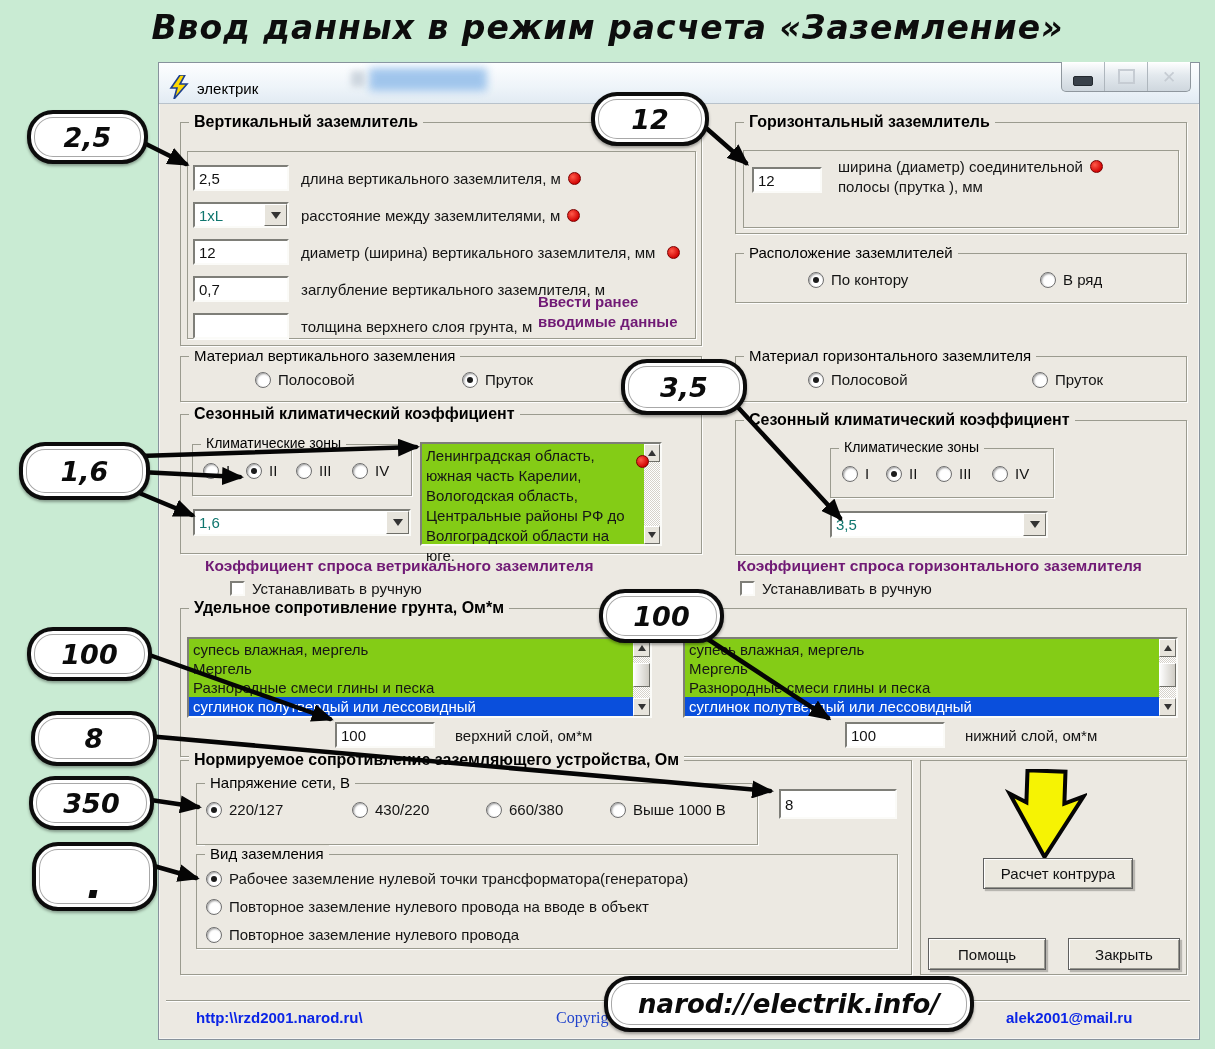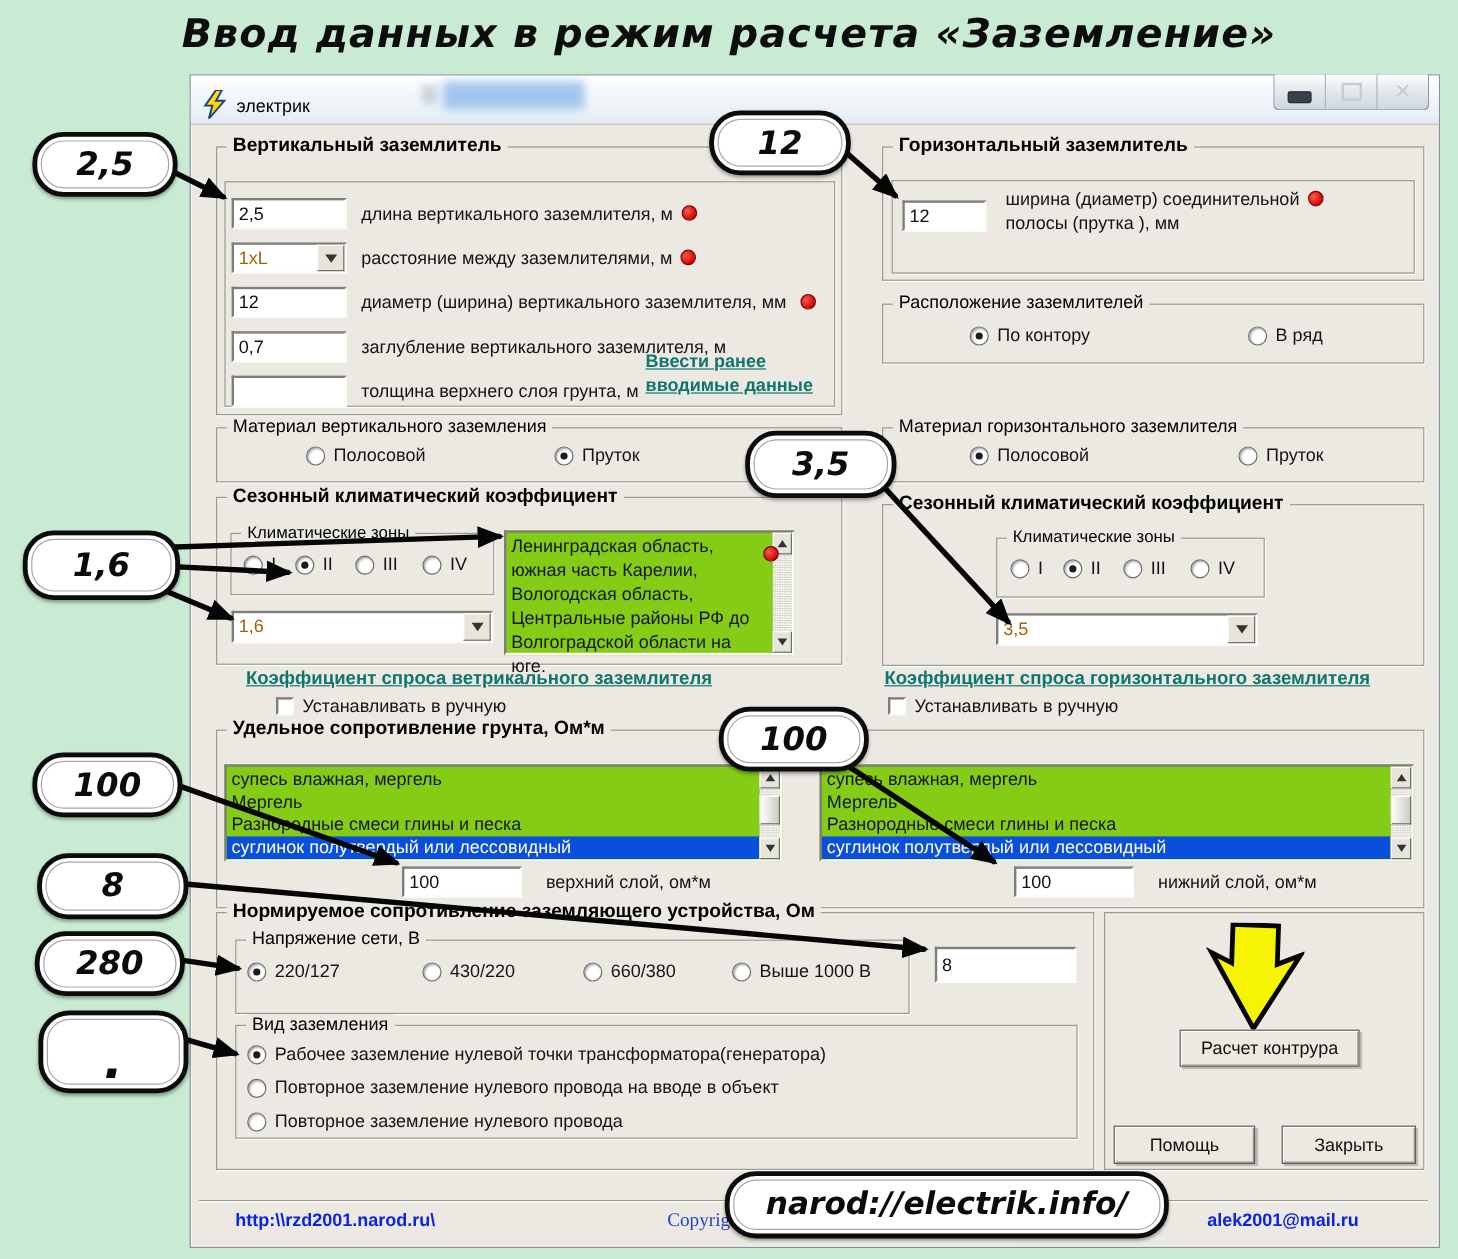--- a/index.html
+++ b/index.html
@@ -27,30 +27,30 @@
   .groupbox{border:1px solid #9b9b8f;box-shadow:1px 1px 0 rgba(255,255,255,.9);}
   .gtitle{position:absolute;top:-10px;left:8px;background:#ece9e2;padding:0 5px;font-size:15px;white-space:nowrap;}
   .gtitle.bold{font-weight:bold;font-size:16px;}
   .panel{border:1px solid #9b9b8f;box-shadow:1px 1px 0 rgba(255,255,255,.9);}
 
   
   .tinput{position:absolute;background:#fff;border:2px solid;border-color:#7e7e78 #fbfbf8 #fbfbf8 #7e7e78;font:15px "Liberation Sans",sans-serif;padding:0 4px;box-sizing:border-box;color:#111;outline:none;}
   .flabel{position:absolute;font-size:15px;color:#141414;white-space:nowrap;}
   .reddot{display:inline-block;width:11px;height:11px;border-radius:50%;background:radial-gradient(circle at 35% 35%,#ff5a4a,#cf0000 75%);border:1px solid #7c0000;vertical-align:-1px;margin-left:7px;}
   .combo{position:absolute;background:#fff;border:2px solid;border-color:#7e7e78 #fbfbf8 #fbfbf8 #7e7e78;box-sizing:border-box;display:flex;align-items:center;}
-  .combo-val{flex:1;font-size:15px;padding-left:4px;color:#a16207;}
+  .combo-val{flex:1;font-size:15px;padding-left:4px;color:#0f766e;}
   .combo-btn{width:21px;align-self:stretch;background:#e7e4dc;border:1px solid;border-color:#fff #6f6f69 #6f6f69 #fff;display:flex;align-items:center;justify-content:center;}
   .tri-down{width:0;height:0;border-left:5px solid transparent;border-right:5px solid transparent;border-top:7px solid #333;}
   .tri-up{width:0;height:0;border-left:5px solid transparent;border-right:5px solid transparent;border-bottom:7px solid #333;}
   .radio-item{position:absolute;display:flex;align-items:center;gap:7px;}
   .radio{width:14px;height:14px;border-radius:50%;background:#fff;border:1px solid #6e6e6e;box-shadow:inset 1px 1px 2px rgba(0,0,0,.4);position:relative;flex:none;}
   .radio.checked::after{content:"";position:absolute;left:4px;top:4px;width:6px;height:6px;border-radius:50%;background:#1c1c1c;}
   .rlabel{font-size:15px;color:#141414;white-space:nowrap;}
   .checkbox{width:15px;height:15px;background:#fff;border:2px solid;border-color:#7e7e78 #fbfbf8 #fbfbf8 #7e7e78;box-sizing:border-box;flex:none;}
-  .link{position:absolute;color:#0f766e;font-weight:bold;text-decoration:underline;font-size:15px;cursor:pointer;}
+  .link{position:absolute;color:#701a75;font-weight:bold;font-size:15px;cursor:pointer;}
   .btn{position:absolute;background:#ece9e0;border:1px solid #5f5f5f;box-shadow:inset 1px 1px 0 #fff,inset -1px -1px 0 #96968e,2px 2px 1px rgba(0,0,0,.22);display:flex;align-items:center;justify-content:center;font-size:15px;color:#111;cursor:pointer;}
 
   
   .listbox,.descbox{position:absolute;background:#84cc16;border:2px solid;border-color:#7e7e78 #fbfbf8 #fbfbf8 #7e7e78;box-sizing:border-box;display:flex;}
   .lb-items{flex:1;overflow:hidden;padding-top:1px;}
   .lb-item{height:19px;line-height:19px;font-size:15px;padding-left:4px;color:#161616;white-space:nowrap;}
   .lb-item.selected{background:#0a4fdc;color:#fff;}
   .vscroll{width:17px;flex:none;background:repeating-conic-gradient(#fff 0% 25%,#d6d2ca 0% 50%) 0 0/2px 2px;display:flex;flex-direction:column;}
   .sb-btn{height:16px;background:#e7e4dc;border:1px solid;border-color:#fff #6f6f69 #6f6f69 #fff;display:flex;align-items:center;justify-content:center;flex:none;}
   .sb-btn .tri-up{border-bottom-width:6px;border-left-width:4px;border-right-width:4px;}
@@ -379,15 +379,15 @@
   </g>
 </svg>
 
 <div class="callout" style="left:27px;top:110px;width:113px;height:46px;">2,5</div>
 <div class="callout" style="left:591px;top:92px;width:110px;height:46px;">12</div>
 <div class="callout" style="left:621px;top:359px;width:118px;height:48px;">3,5</div>
 <div class="callout" style="left:19px;top:442px;width:123px;height:50px;">1,6</div>
 <div class="callout" style="left:27px;top:627px;width:117px;height:46px;">100</div>
 <div class="callout" style="left:599px;top:589px;width:117px;height:46px;">100</div>
 <div class="callout" style="left:31px;top:711px;width:118px;height:47px;">8</div>
-<div class="callout" style="left:29px;top:776px;width:117px;height:46px;">280</div>
+<div class="callout" style="left:29px;top:776px;width:117px;height:46px;">350</div>
 <div class="callout dotc" style="left:32px;top:842px;width:117px;height:47px;">.</div>
 <div class="callout" style="left:604px;top:976px;width:362px;height:48px;font-size:26px;">narod://electrik.info/</div>
 
 </body></html>

